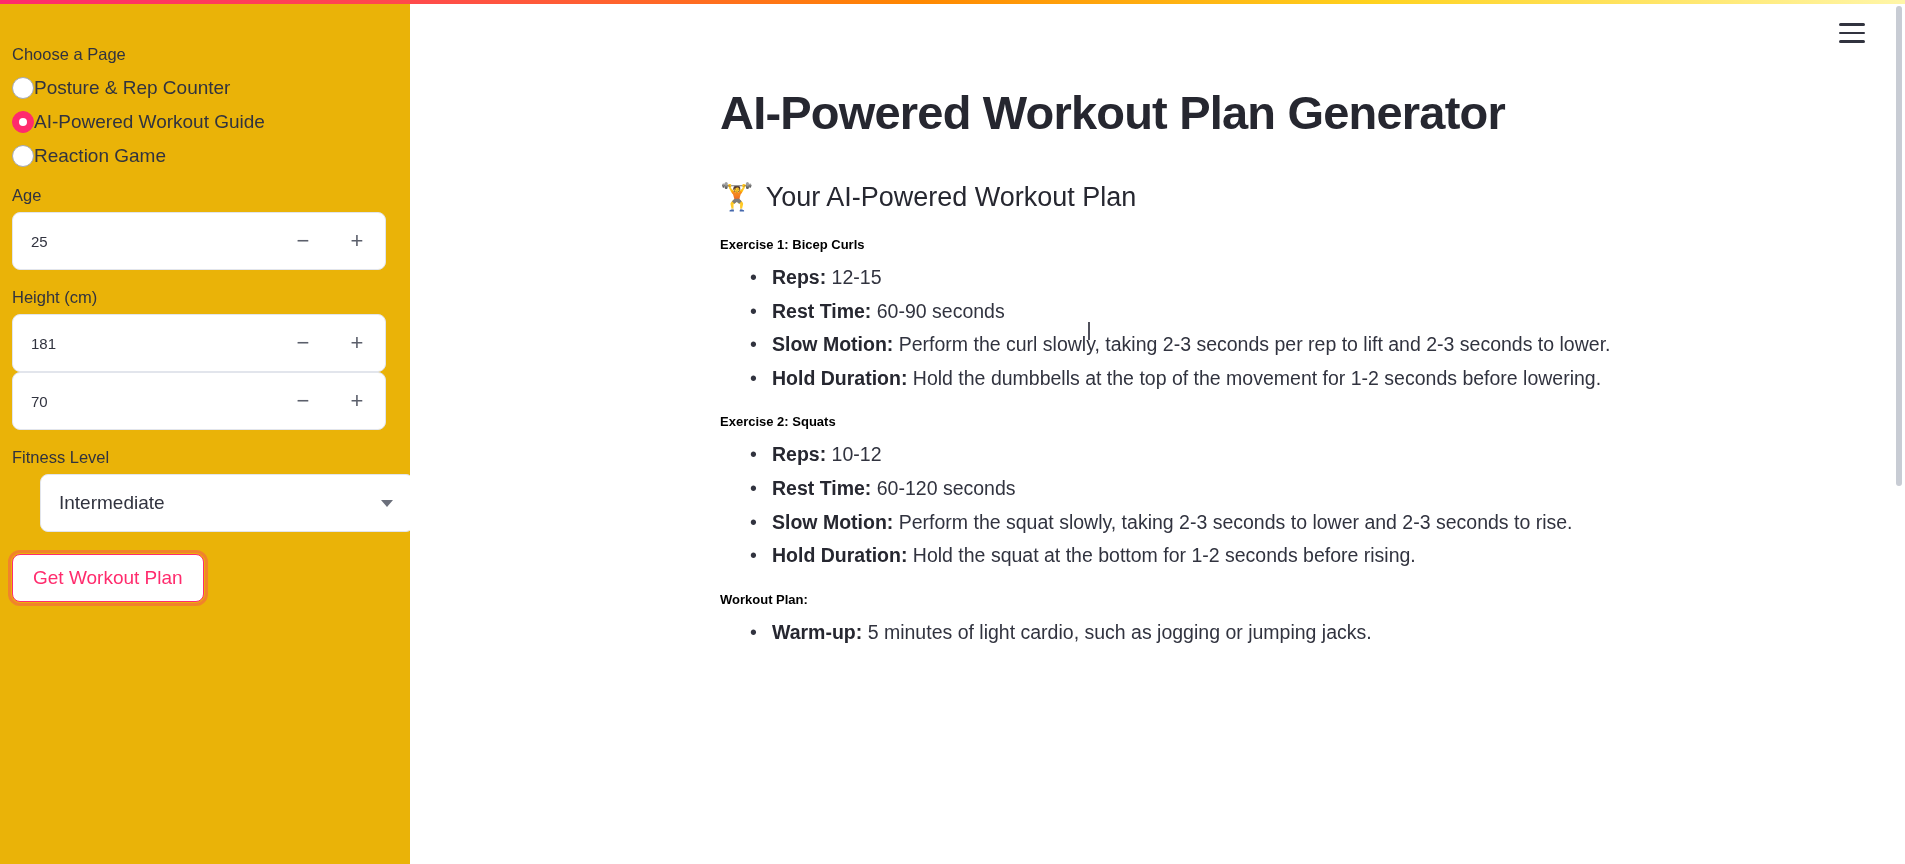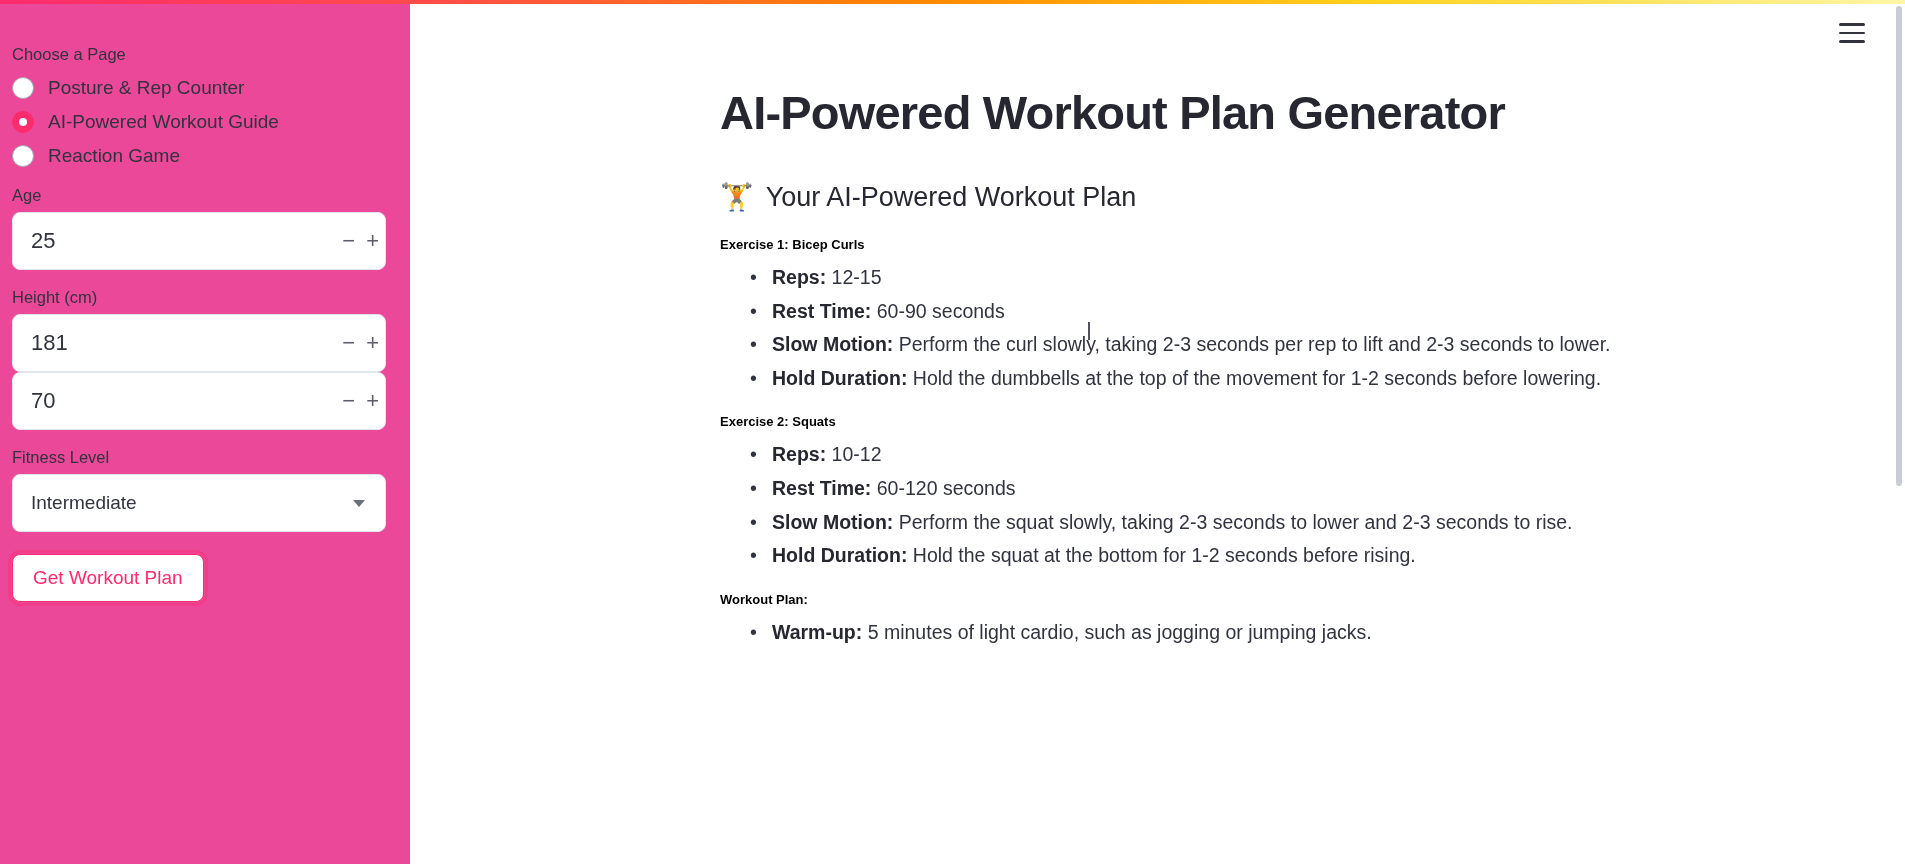--- a/index.html
+++ b/index.html
@@ -27,36 +27,35 @@
     width: 100%;
     height: 4px;
     background: linear-gradient(90deg, #ff2b6d 0%, #ff4b4b 22%, #ff8700 48%, #ffd21e 72%, #fff6a8 100%);
     z-index: 50;
   }
   
   #sidebar {
     width: 410px;
     min-width: 410px;
     height: 864px;
-    background: #ec4899;
+    background: #eab308;
     padding: 36px 0 0 0;
     position: relative;
     overflow: hidden;
   }
   .sb-inner { padding: 0 28px 0 12px; }
   .sb-label {
     font-size: 16.5px;
     color: #31333f;
     margin: 8px 0 10px 0;
     line-height: 1.3;
   }
   .radio-row {
     display: flex;
     align-items: center;
-    gap: 14px;
     margin-bottom: 8px;
     cursor: pointer;
   }
   .radio {
     width: 22px; height: 22px;
     border-radius: 50%;
     border: 1.6px solid #a3a8b8;
     background: #ffffff;
     flex: 0 0 auto;
     position: relative;
@@ -97,21 +96,21 @@
     background: #ffffff;
     border: 1px solid #e2e5ec;
     border-radius: 8px;
     height: 58px;
     width: 374px;
     overflow: hidden;
   }
   .number-input .value {
     flex: 1 1 auto;
     padding: 0 18px;
-    font-size: 22px;
+    font-size: 15px;
     color: #31333f;
     outline: none;
     border: none;
     background: transparent;
     font-family: "Liberation Sans", sans-serif;
   }
   .stepper {
     width: 52px;
     height: 100%;
     display: flex;
@@ -127,20 +126,21 @@
     display: flex;
     align-items: center;
     justify-content: space-between;
     background: #ffffff;
     border: 1px solid #e2e5ec;
     border-radius: 8px;
     height: 58px;
     width: 374px;
     padding: 0 18px;
     cursor: pointer;
+    margin-left: 28px;
   }
   .select-box .sel-value {
     font-size: 19px;
     color: #31333f;
   }
   .chev {
     width: 0; height: 0;
     border-left: 6.5px solid transparent;
     border-right: 6.5px solid transparent;
     border-top: 7px solid #6b6f7b;

